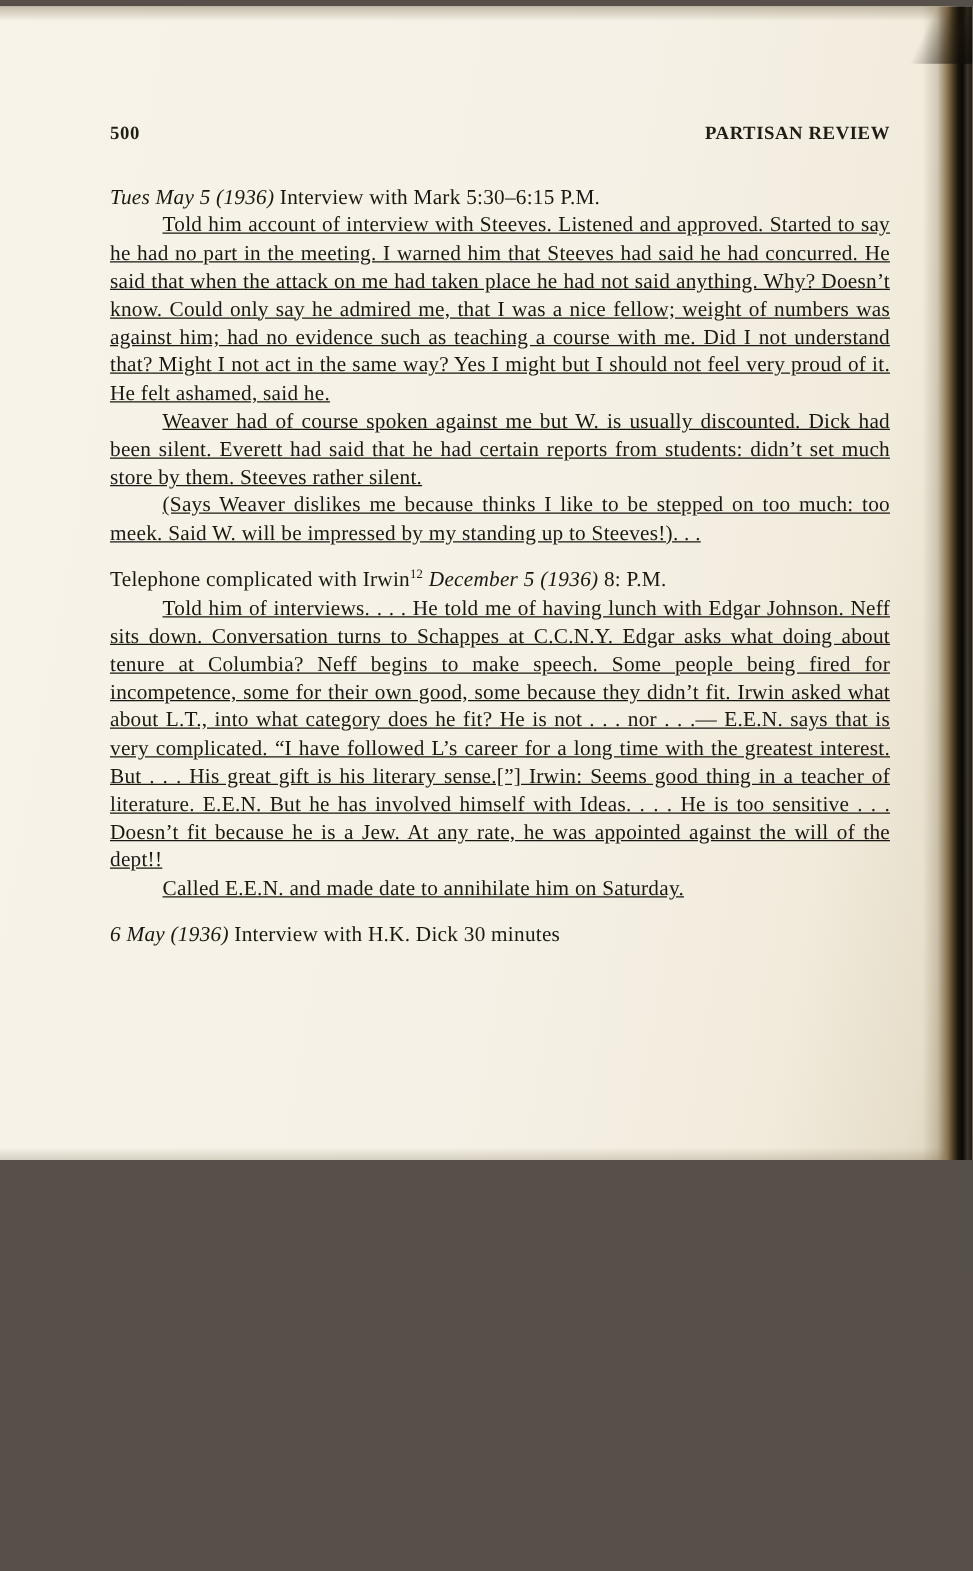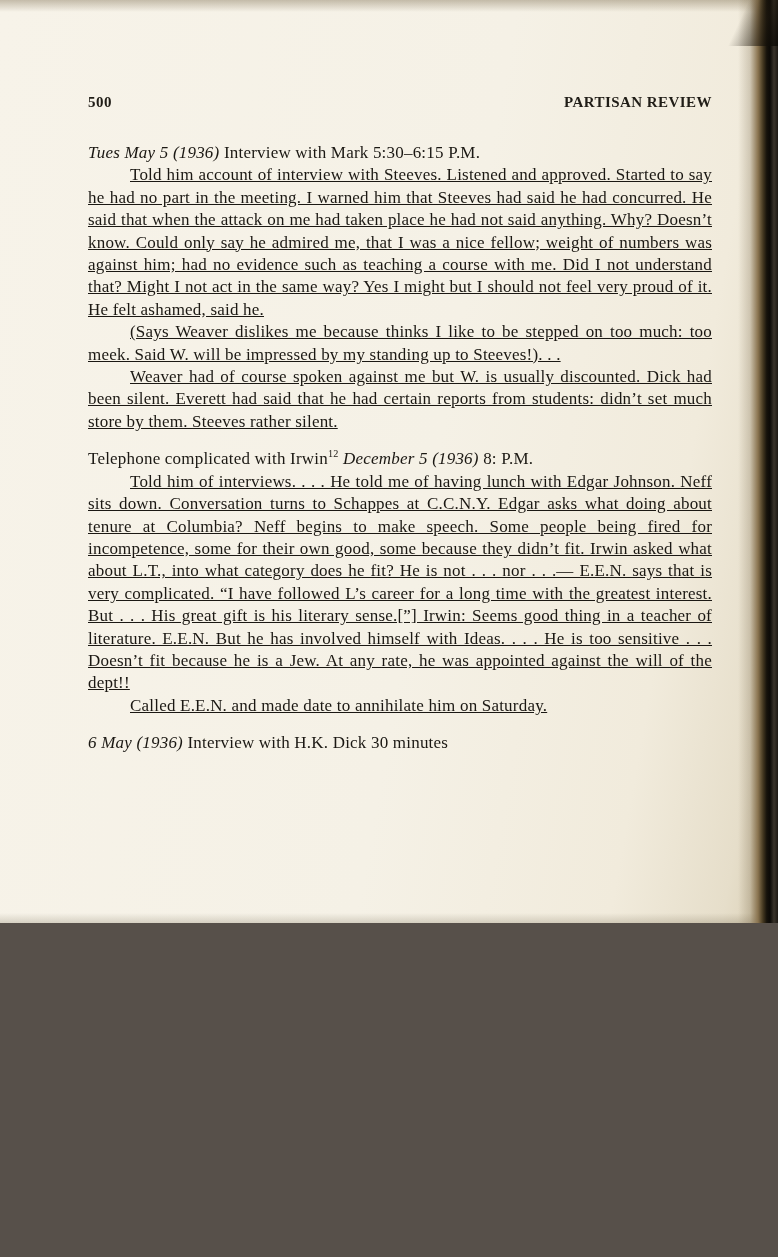--- a/index.html
+++ b/index.html
@@ -3,21 +3,21 @@
 <meta charset="utf-8">
 <style>
   * { margin: 0; padding: 0; box-sizing: border-box; }
   html, body { background: #57504a; }
   body { font-family: "Liberation Serif", "DejaVu Serif", serif; }
 
   .screenshot {
     position: relative;
     width: 778px;
     height: 923px;
-    margin: 0 auto;
+    margin: 5px auto;
     overflow: hidden;
     background: linear-gradient(100deg, #f7f3e9 0%, #f5f1e6 55%, #f1ebdc 82%, #e6deca 94%, #d8cdb2 100%);
   }
 
   
   .page-edge {
     position: absolute;
     top: 0; right: 0;
     width: 40px; height: 100%;
     background: linear-gradient(to right,
@@ -113,22 +113,22 @@
   <header class="running-head">
     <span>500</span>
     <span>PARTISAN REVIEW</span>
   </header>
 
   <main class="text-block">
 
     <section class="entry">
       <p class="entry-heading"><i>Tues May 5 (1936)</i><span> Interview with Mark 5:30–6:15 P.M.</span></p>
       <p class="para">Told him account of interview with Steeves. Listened and approved. Started to say he had no part in the meeting. I warned him that Steeves had said he had concurred. He said that when the attack on me had taken place he had not said anything. Why? Doesn’t know. Could only say he admired me, that I was a nice fellow; weight of numbers was against him; had no evidence such as teaching a course with me. Did I not understand that? Might I not act in the same way? Yes I might but I should not feel very proud of it. He felt ashamed, said he.</p>
+      <p class="para">Weaver had of course spoken against me but W. is usually discounted. Dick had been silent. Everett had said that he had certain reports from students: didn’t set much store by them. Steeves rather silent.</p>
       <p class="para">(Says Weaver dislikes me because thinks I like to be stepped on too much: too meek. Said W. will be impressed by my standing up to Steeves!). . .</p>
-      <p class="para">Weaver had of course spoken against me but W. is usually discounted. Dick had been silent. Everett had said that he had certain reports from students: didn’t set much store by them. Steeves rather silent.</p>
     </section>
 
     <section class="entry">
       <p class="entry-heading"><span>Telephone complicated with Irwin</span><sup>12</sup><i> December 5 (1936)</i><span> 8: P.M.</span></p>
       <p class="para">Told him of interviews. . . . He told me of having lunch with Edgar Johnson. Neff sits down. Conversation turns to Schappes at C.C.N.Y. Edgar asks what doing about tenure at Columbia? Neff begins to make speech. Some people being fired for incompetence, some for their own good, some because they didn’t fit. Irwin asked what about L.T., into what category does he fit? He is not . . . nor . . .— E.E.N. says that is very complicated. “I have followed L’s career for a long time with the greatest interest. But . . . His great gift is his literary sense.[”] Irwin: Seems good thing in a teacher of literature. E.E.N. But he has involved himself with Ideas. . . . He is too sensitive . . . Doesn’t fit because he is a Jew. At any rate, he was appointed against the will of the dept!!</p>
       <p class="para">Called E.E.N. and made date to annihilate him on Saturday.</p>
     </section>
 
     <section class="entry">
       <p class="entry-heading"><i>6 May (1936)</i><span> Interview with H.K. Dick 30 minutes</span></p>

